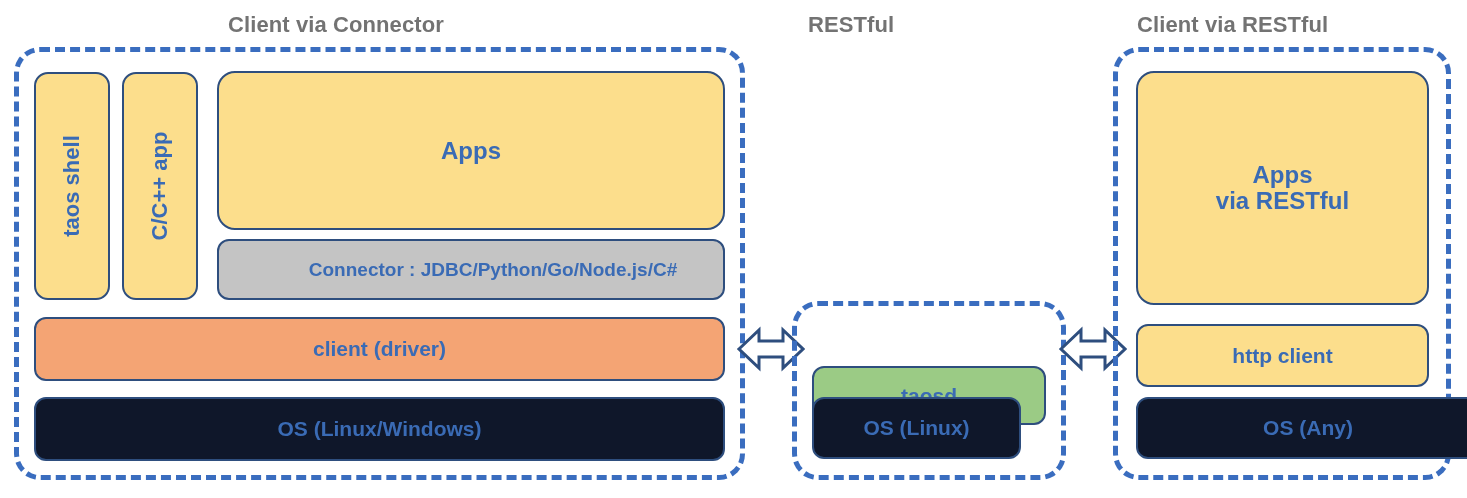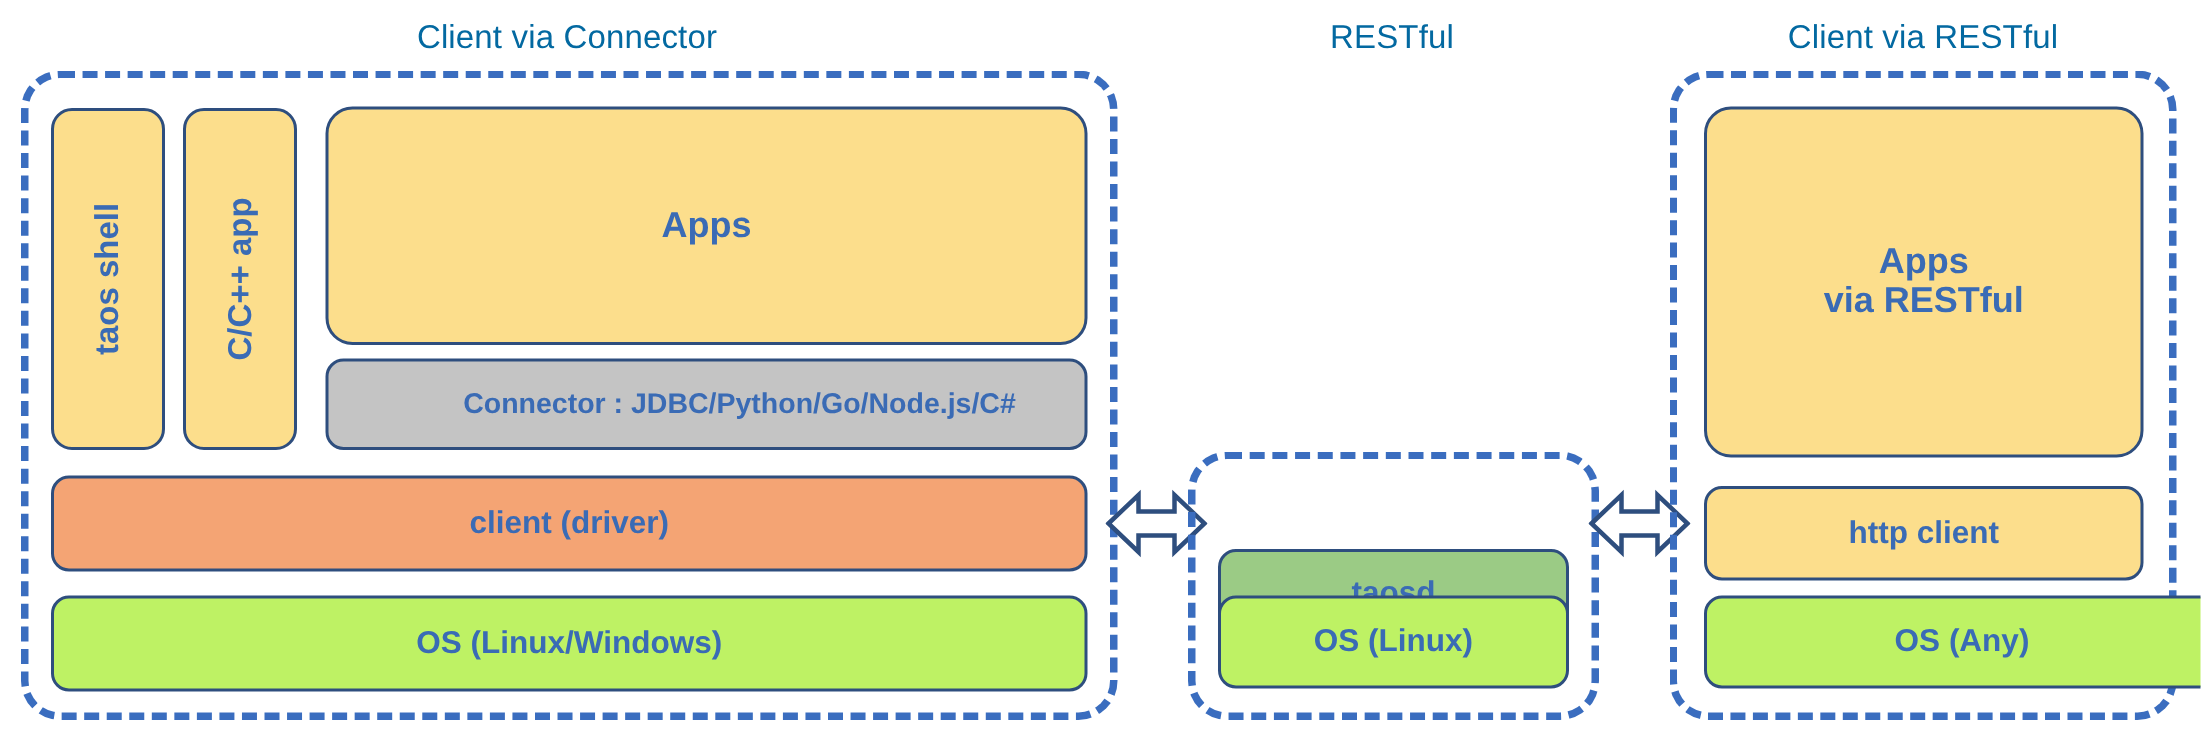--- a/index.html
+++ b/index.html
@@ -8,25 +8,25 @@
     background:#ffffff;
     font-family:"Liberation Sans", sans-serif;
     overflow:hidden;
     position:relative;
   }
   .stage{position:absolute;left:0;top:0;width:1467px;height:498px;}
 
   
   .section-title{
     position:absolute;
-    color:#0369a1;
-    font-weight:normal;
+    color:#737373;
+    font-weight:bold;
     font-size:22px;
     letter-spacing:0.1px;
-    text-align:center;
+    text-align:left;
     white-space:nowrap;
     line-height:26px;
   }
 
   
   .dashed-group{
     position:absolute;
     border:5px dashed #3A6DBF;
     border-radius:26px;
     box-sizing:border-box;
@@ -44,21 +44,21 @@
     display:flex;
     align-items:center;
     justify-content:center;
     text-align:center;
     font-size:21px;
     line-height:26px;
   }
   .box.yellow{background:#FCDE8C;}
   .box.gray{background:#C4C4C4;padding-left:44px;}
   .box.orange{background:#F4A474;}
-  .box.blue{background:#bef264;}
+  .box.blue{background:#0f172a;}
   .box.green{background:#9BCB85;}
 
   .box.vertical{
     border-radius:14px;
   }
   .box.vertical > span{
     display:block;
     transform:rotate(-90deg);
     white-space:nowrap;
     font-size:22px;
@@ -111,21 +111,21 @@
       <polygon points="2,23 22,4 22,15 46,15 46,4 66,23 46,42 46,31 22,31 22,42" fill="#ffffff" stroke="#2E4E7E" stroke-width="3" stroke-linejoin="miter"></polygon>
     </svg>
   </div>
 
   <div class="dashed-group" style="left:792px;top:301px;width:274px;height:179px;"></div>
 
   <div class="box green" style="left:812px;top:326px;width:234px;height:59px;margin-top:40px;">
     <span>taosd</span>
   </div>
 
-  <div class="box blue" style="left:812px;top:397px;width:234px;height:62px;">
+  <div class="box blue" style="left:812px;top:397px;width:209px;height:62px;">
     <span>OS (Linux)</span>
   </div>
 
   <div class="arrow" style="left:1059px;top:326px;width:68px;height:46px;">
     <svg width="68" height="46" viewBox="0 0 68 46">
       <polygon points="2,23 22,4 22,15 46,15 46,4 66,23 46,42 46,31 22,31 22,42" fill="#ffffff" stroke="#2E4E7E" stroke-width="3" stroke-linejoin="miter"></polygon>
     </svg>
   </div>
 
   <div class="dashed-group" style="left:1113px;top:47px;width:338px;height:433px;"></div>

